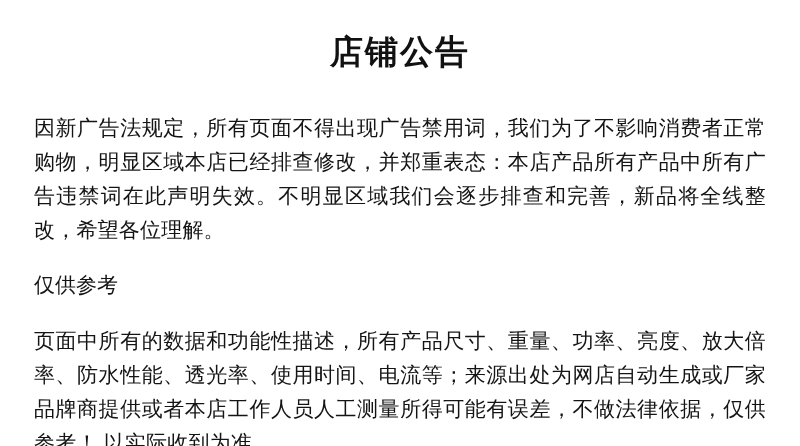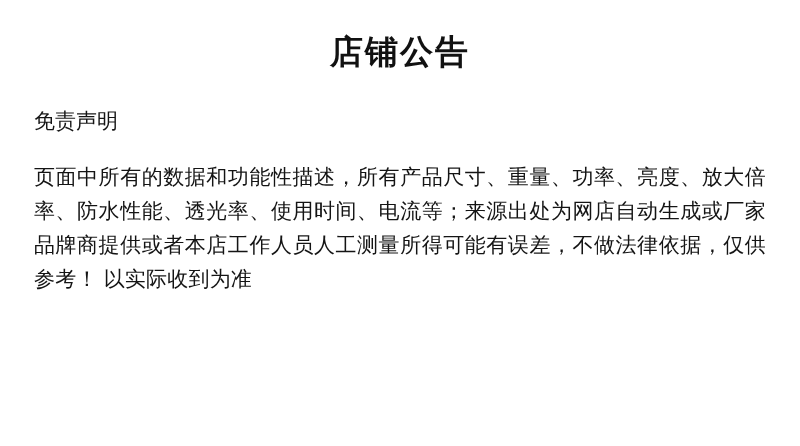--- a/index.html
+++ b/index.html
@@ -55,20 +55,21 @@
     text-align: justify;
   }
 </style>
 </head>
 <body>
 
 <div class="page">
 
   <h1 class="title">店铺公告</h1>
 
+  <p class="body-block">因新广告法规定，所有页面不得出现广告禁用词，我们为了不影响消费者正常购物，明显区域本店已经排查修改，并郑重表态：本店产品所有产品中所有广告违禁词在此声明失效。不明显区域我们会逐步排查和完善，新品将全线整改，希望各位理解。</p>
 
   <div class="spacer"></div>
 
-  <div class="subhead">免责声明</div>
+  <div class="subhead">仅供参考</div>
 
   <p class="disclaimer-text">页面中所有的数据和功能性描述，所有产品尺寸、重量、功率、亮度、放大倍率、防水性能、透光率、使用时间、电流等；来源出处为网店自动生成或厂家品牌商提供或者本店工作人员人工测量所得可能有误差，不做法律依据，仅供参考！ 以实际收到为准</p>
 
 </div>
 
 </body></html>

